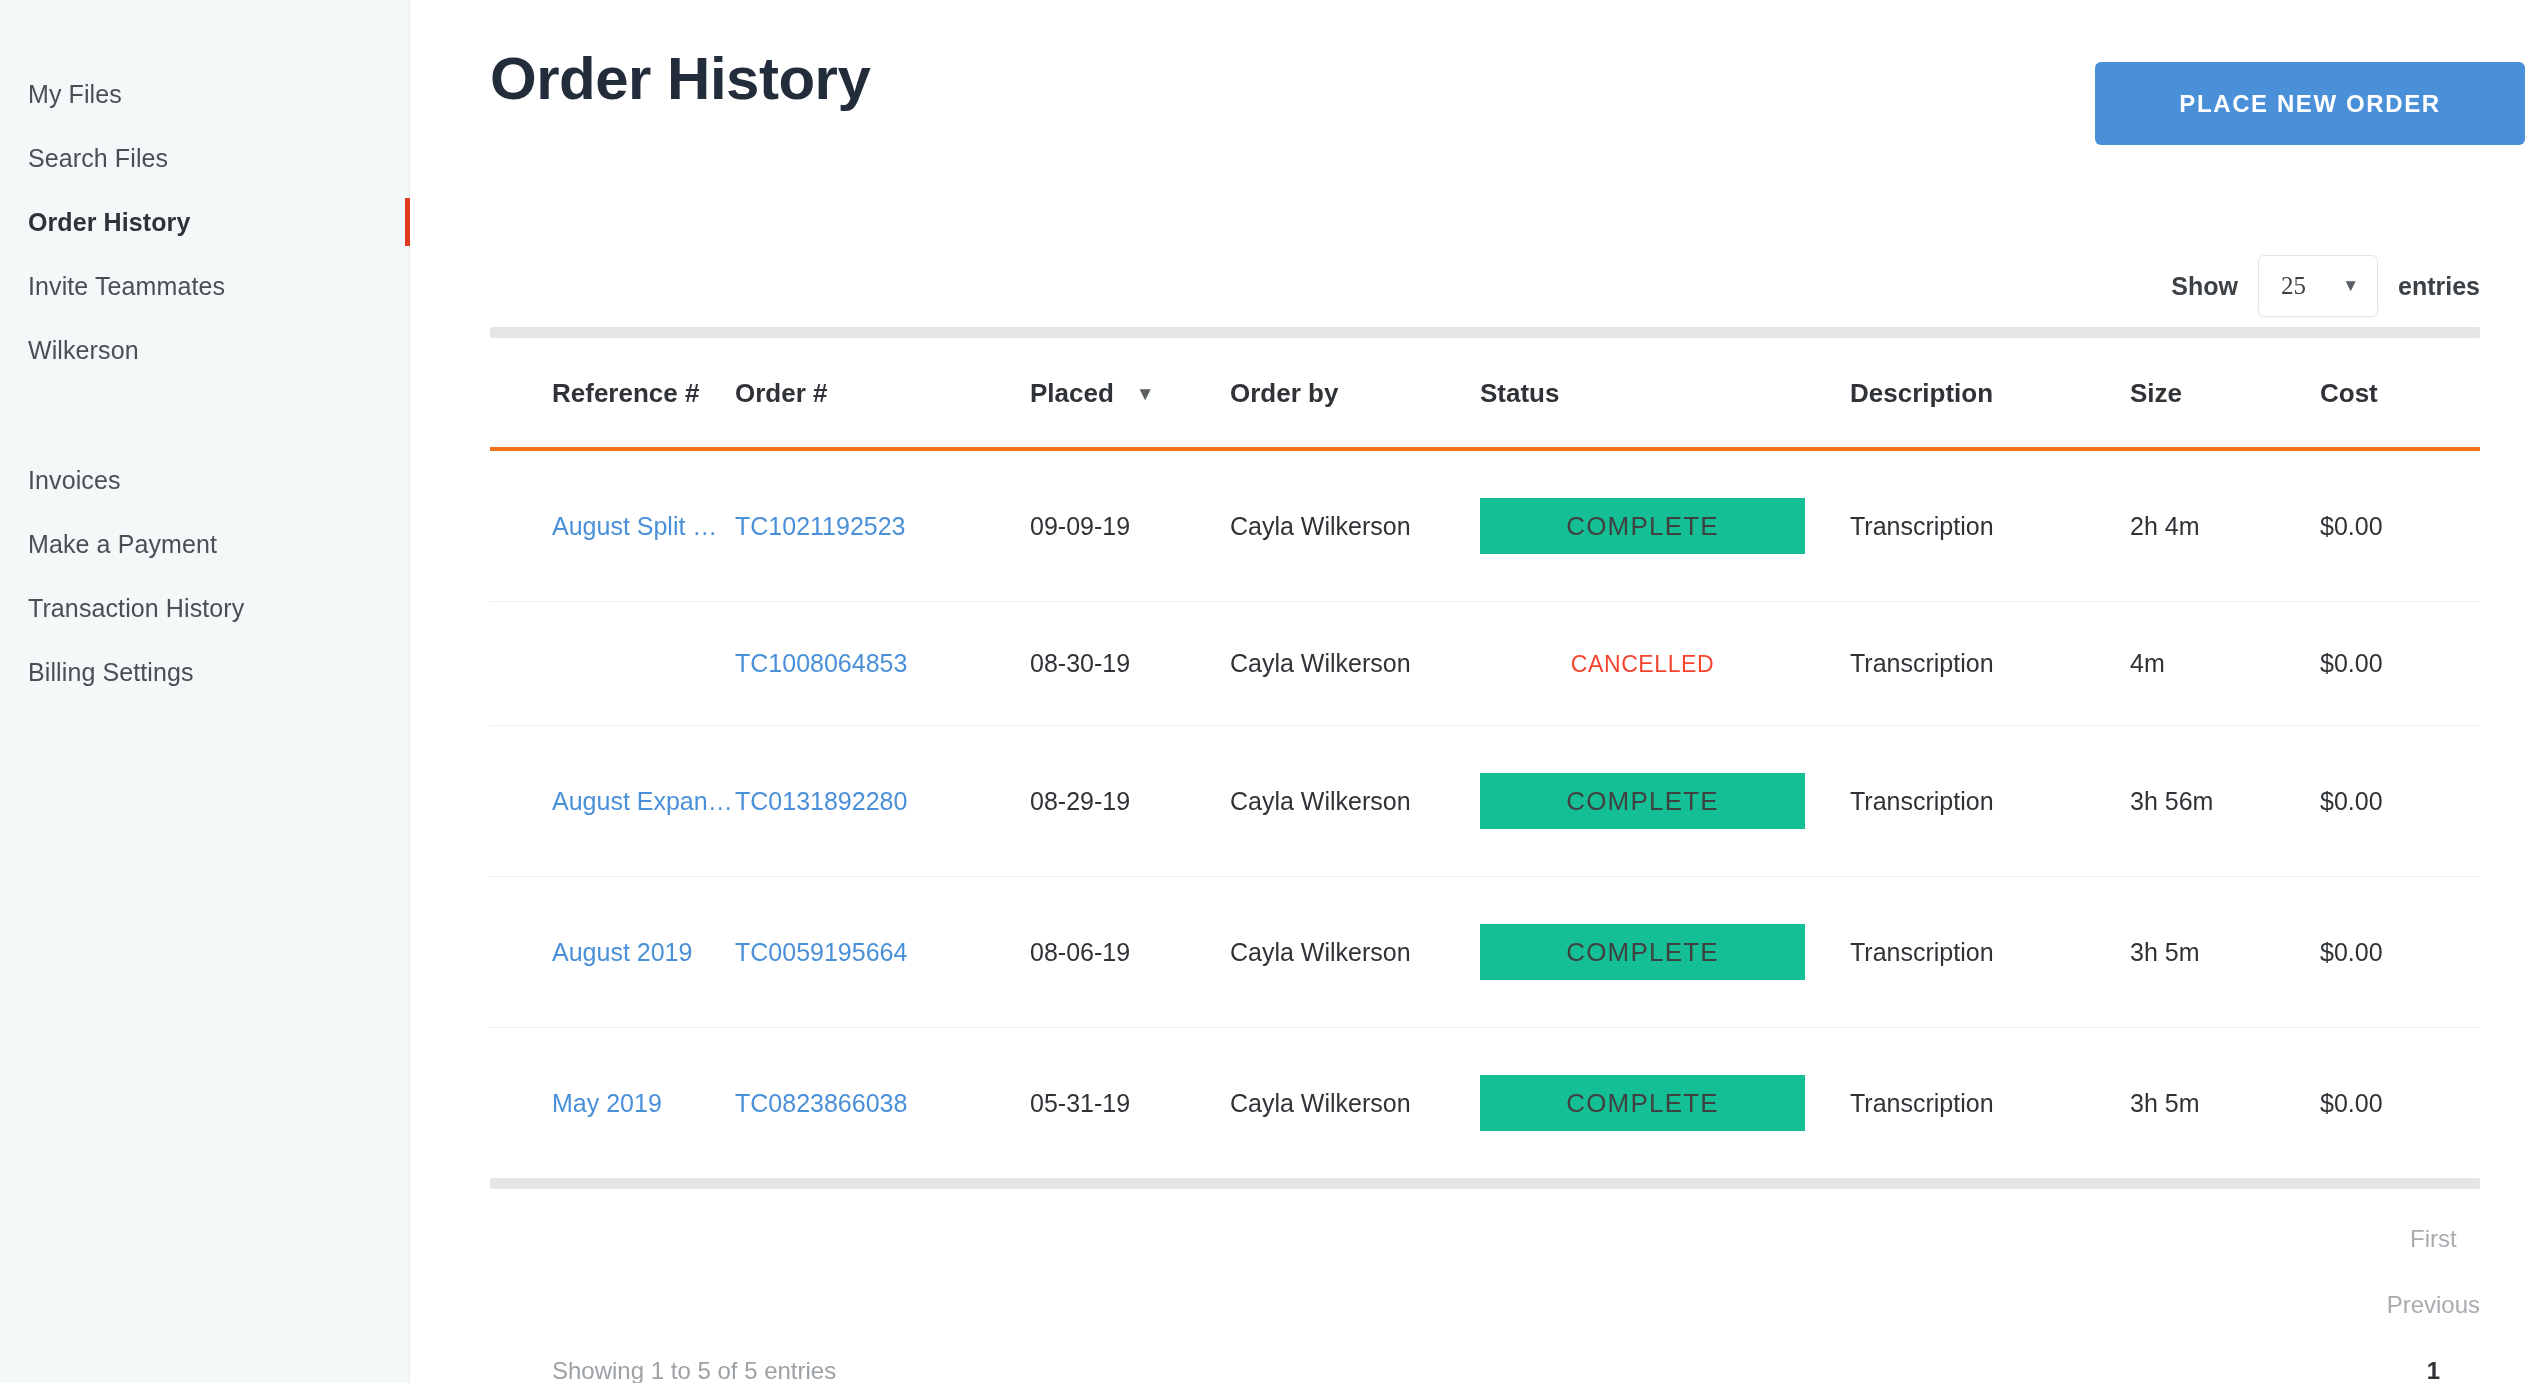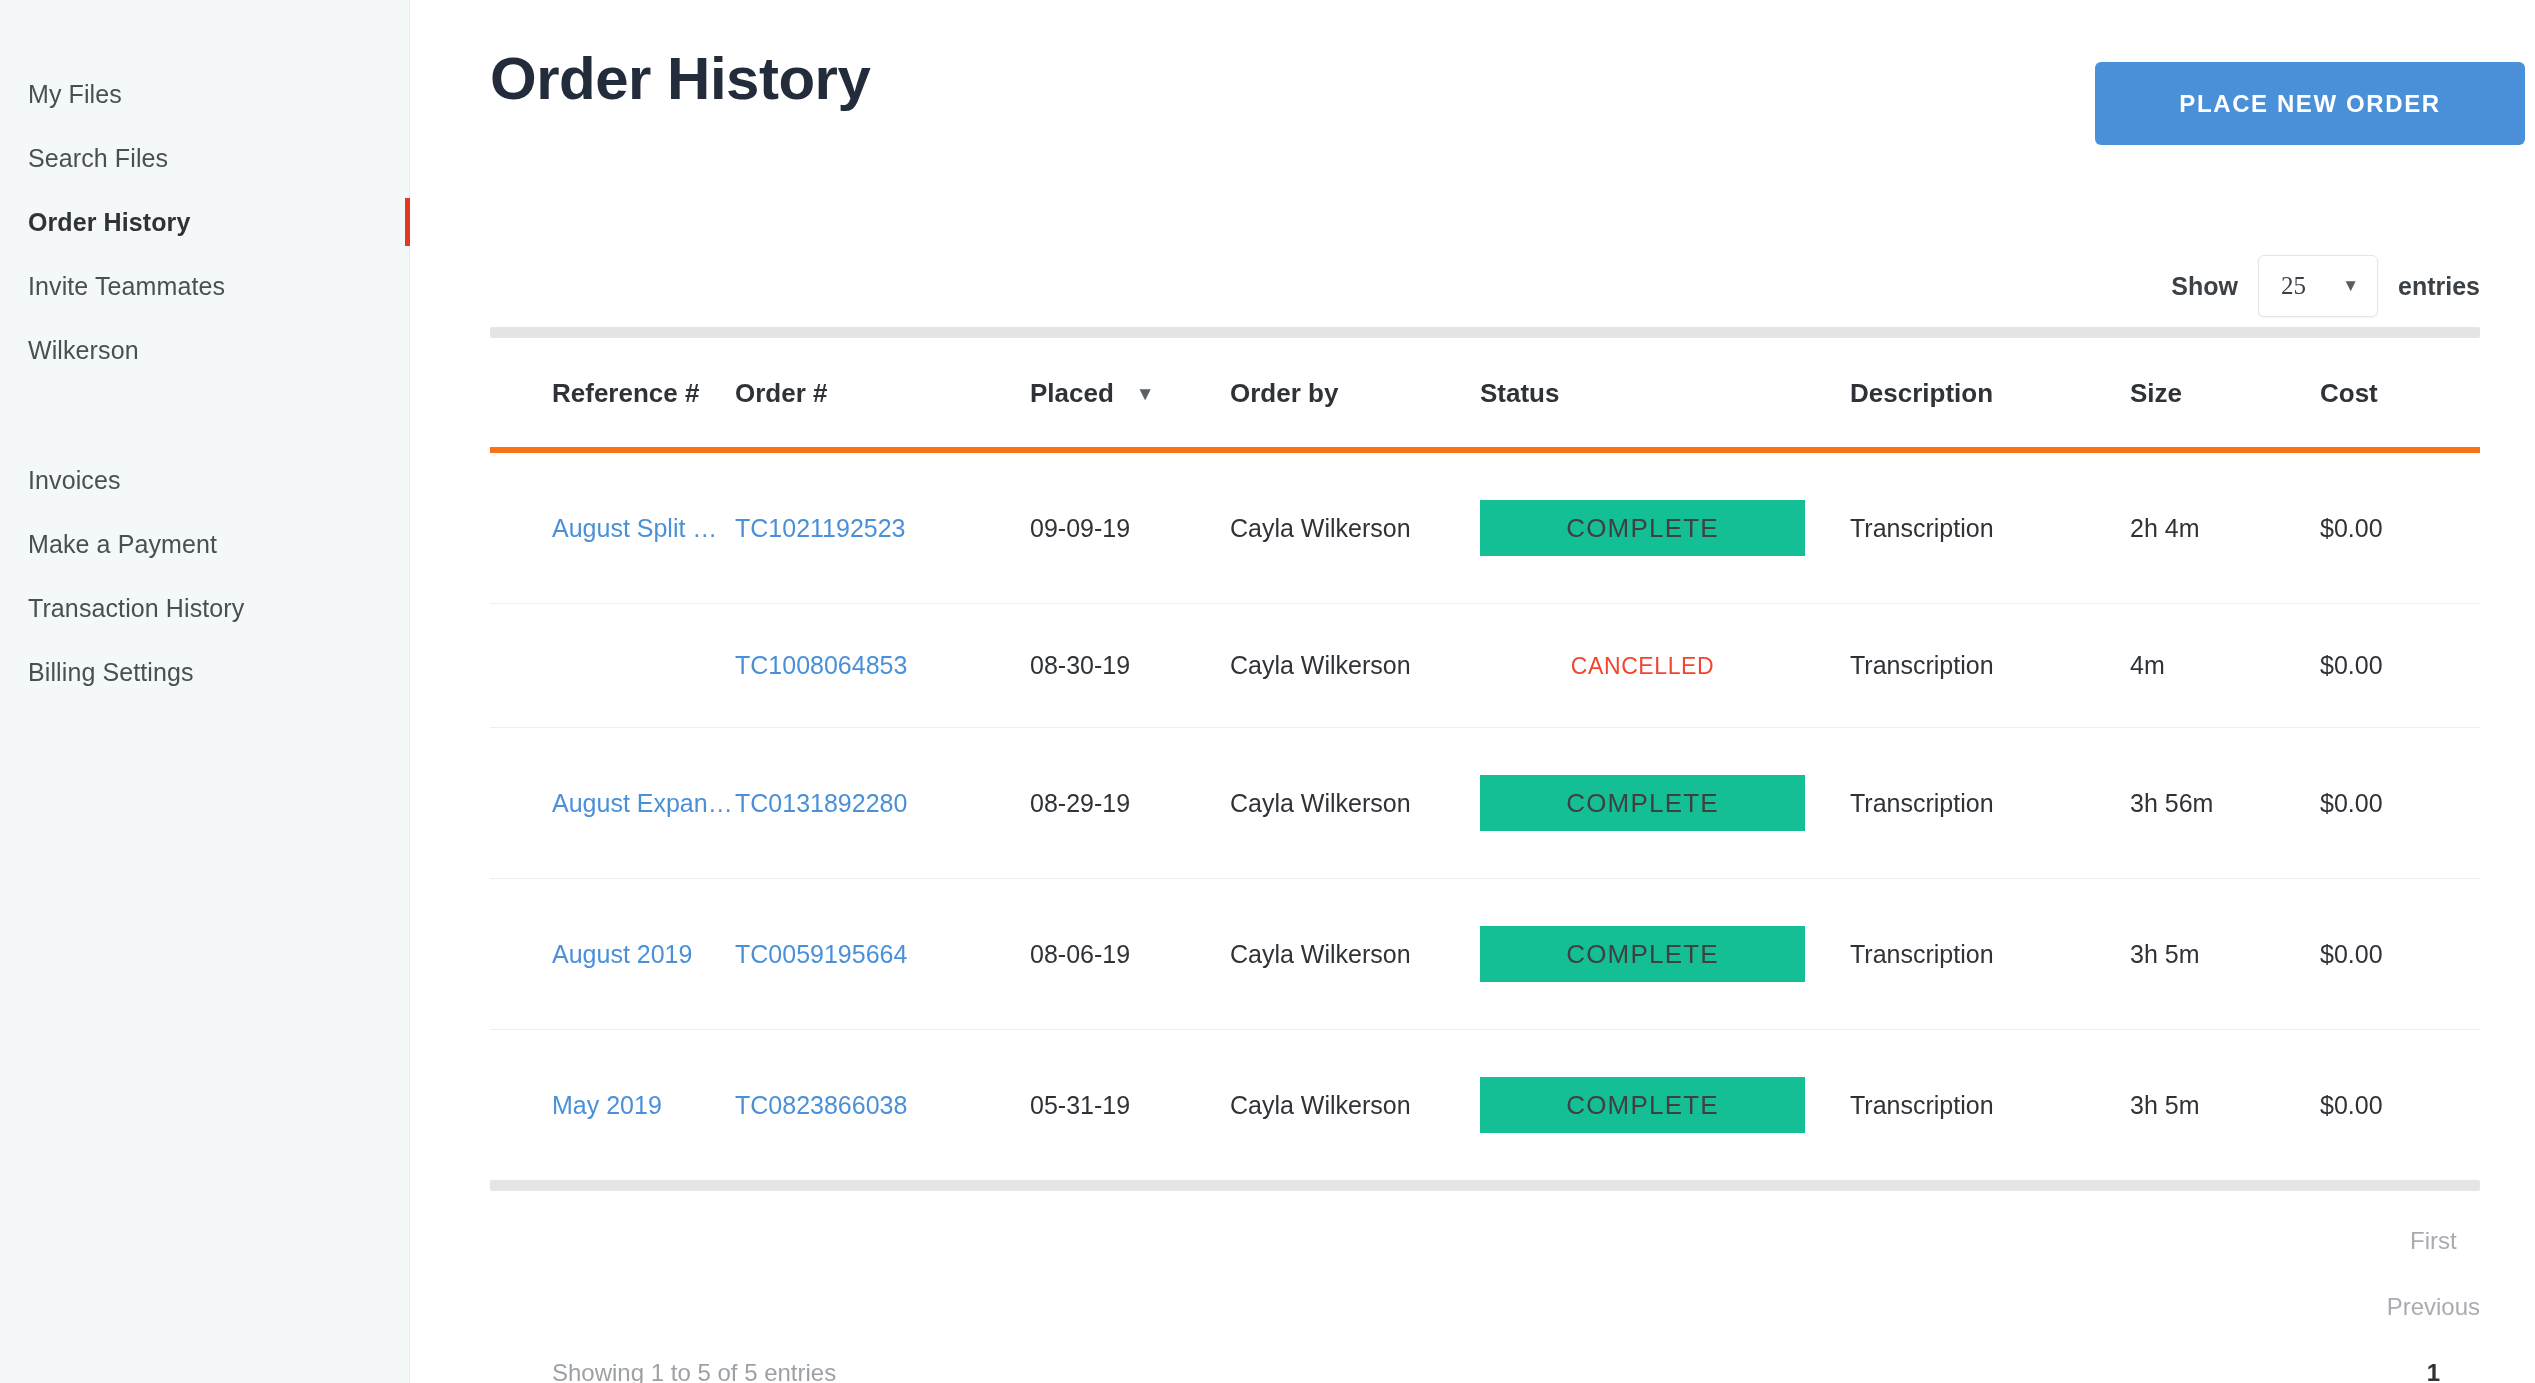--- a/index.html
+++ b/index.html
@@ -153,21 +153,21 @@
     border-collapse: collapse;
     table-layout: fixed;
   }
 
   table.orders th {
     text-align: left;
     font-size: 26px;
     font-weight: bold;
     color: #2f3337;
     padding: 40px 0 38px 0;
-    border-bottom: 6px solid #f97316;
+    border-bottom: 4px solid #f97316;
     vertical-align: middle;
     white-space: nowrap;
   }
   table.orders th.sortable { cursor: pointer; }
 
   .th-inner { display: flex; align-items: center; gap: 22px; }
   .sort-caret {
     font-size: 19px;
     color: #5b6065;
     line-height: 1;

